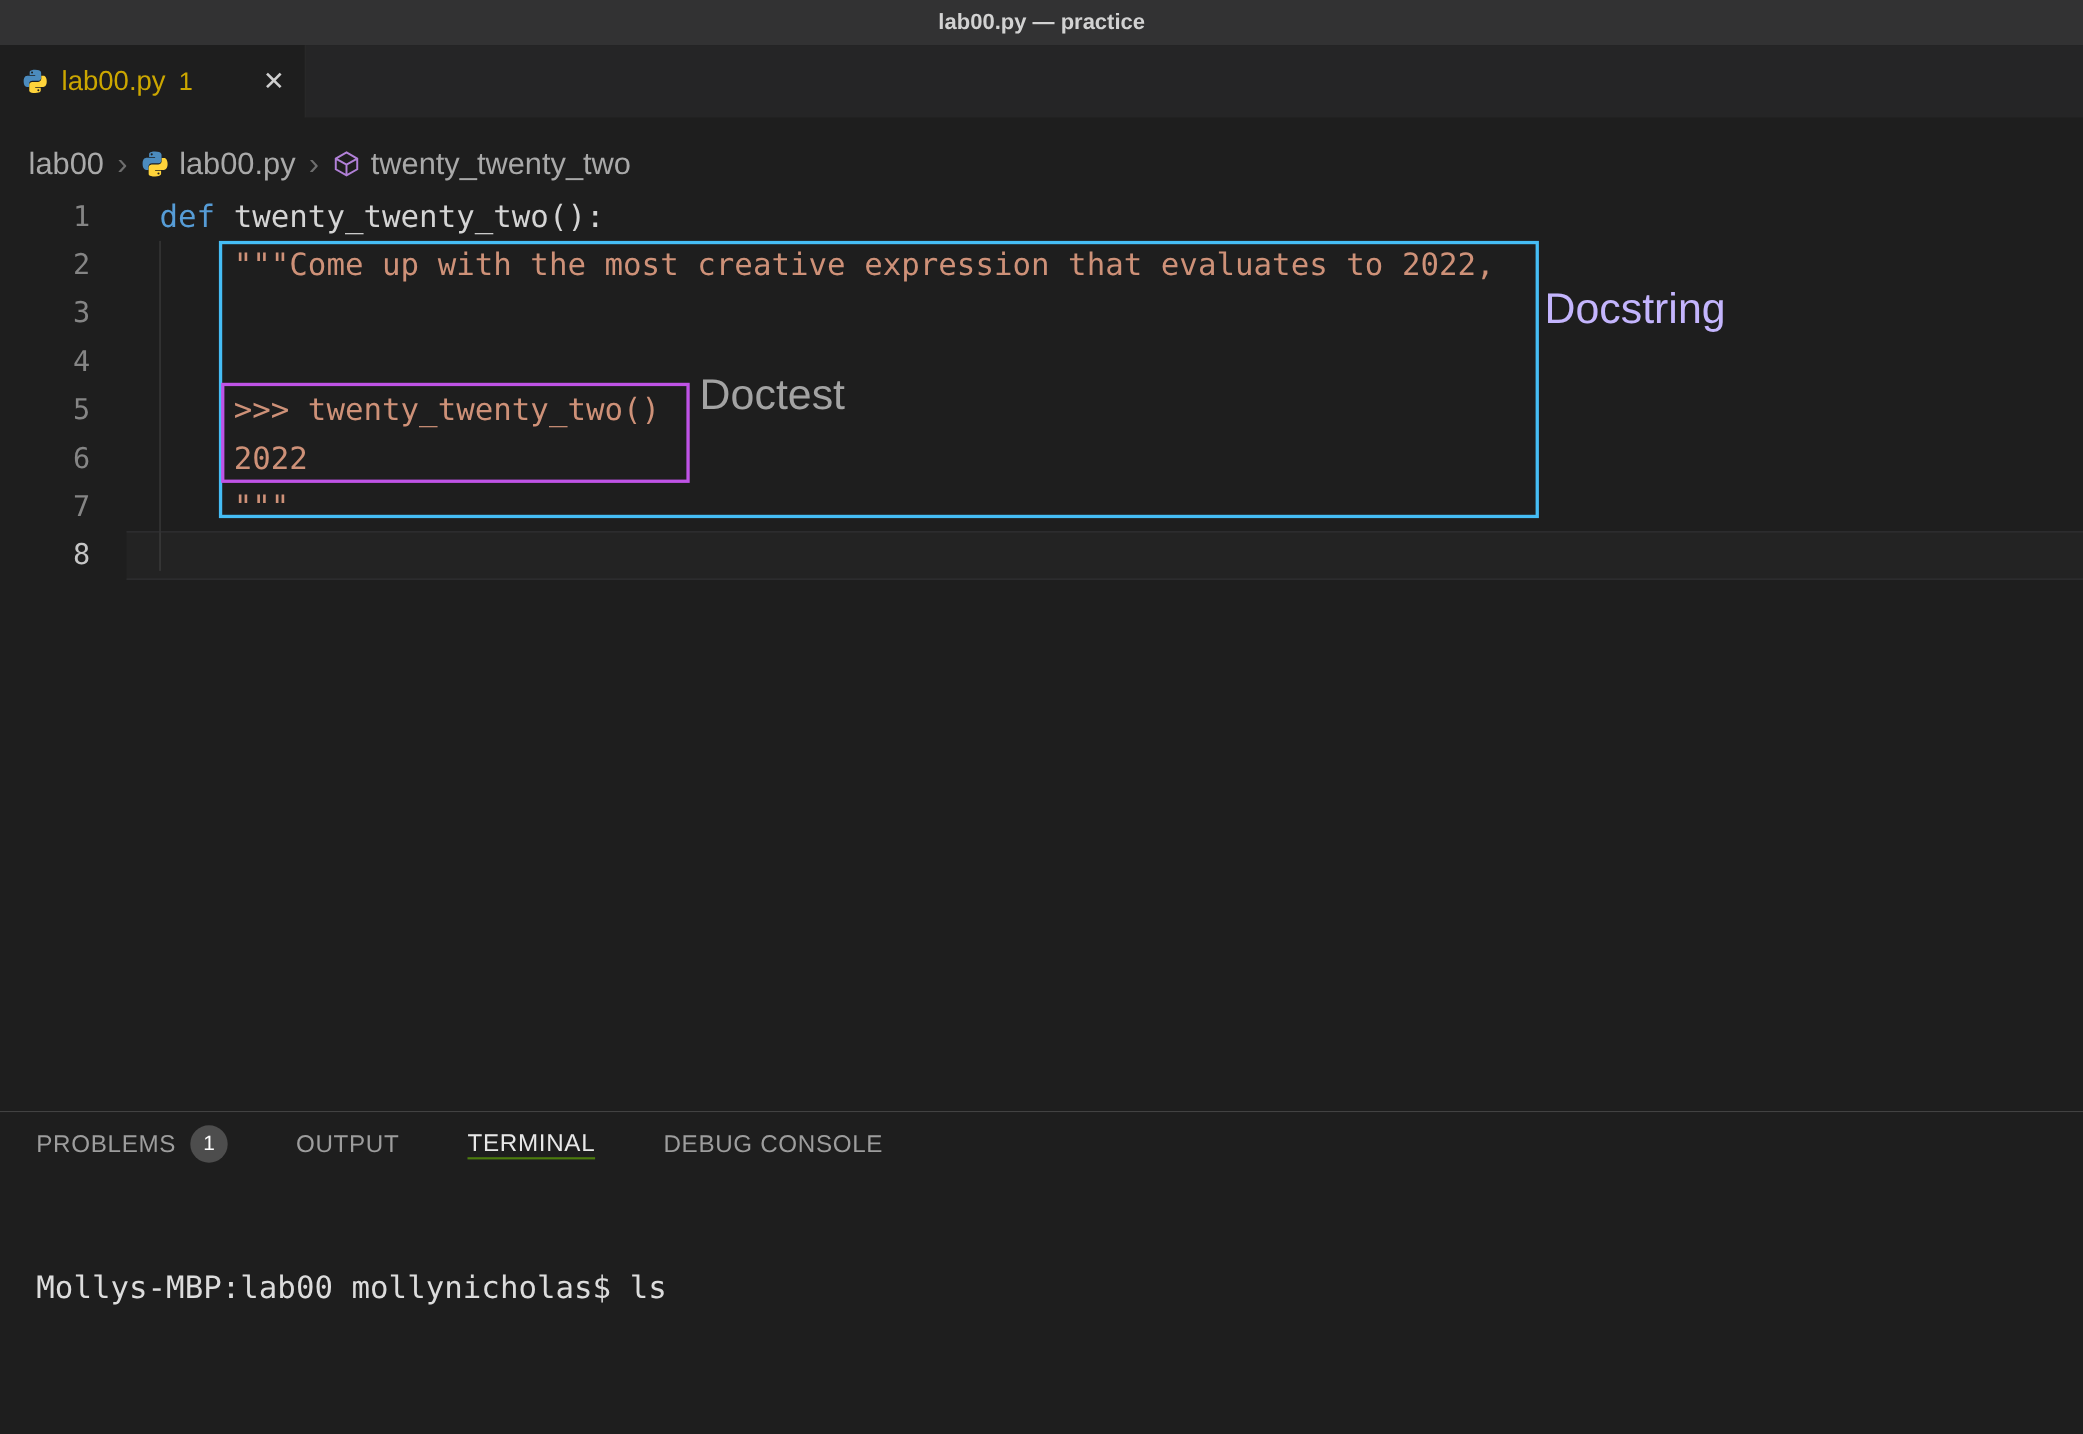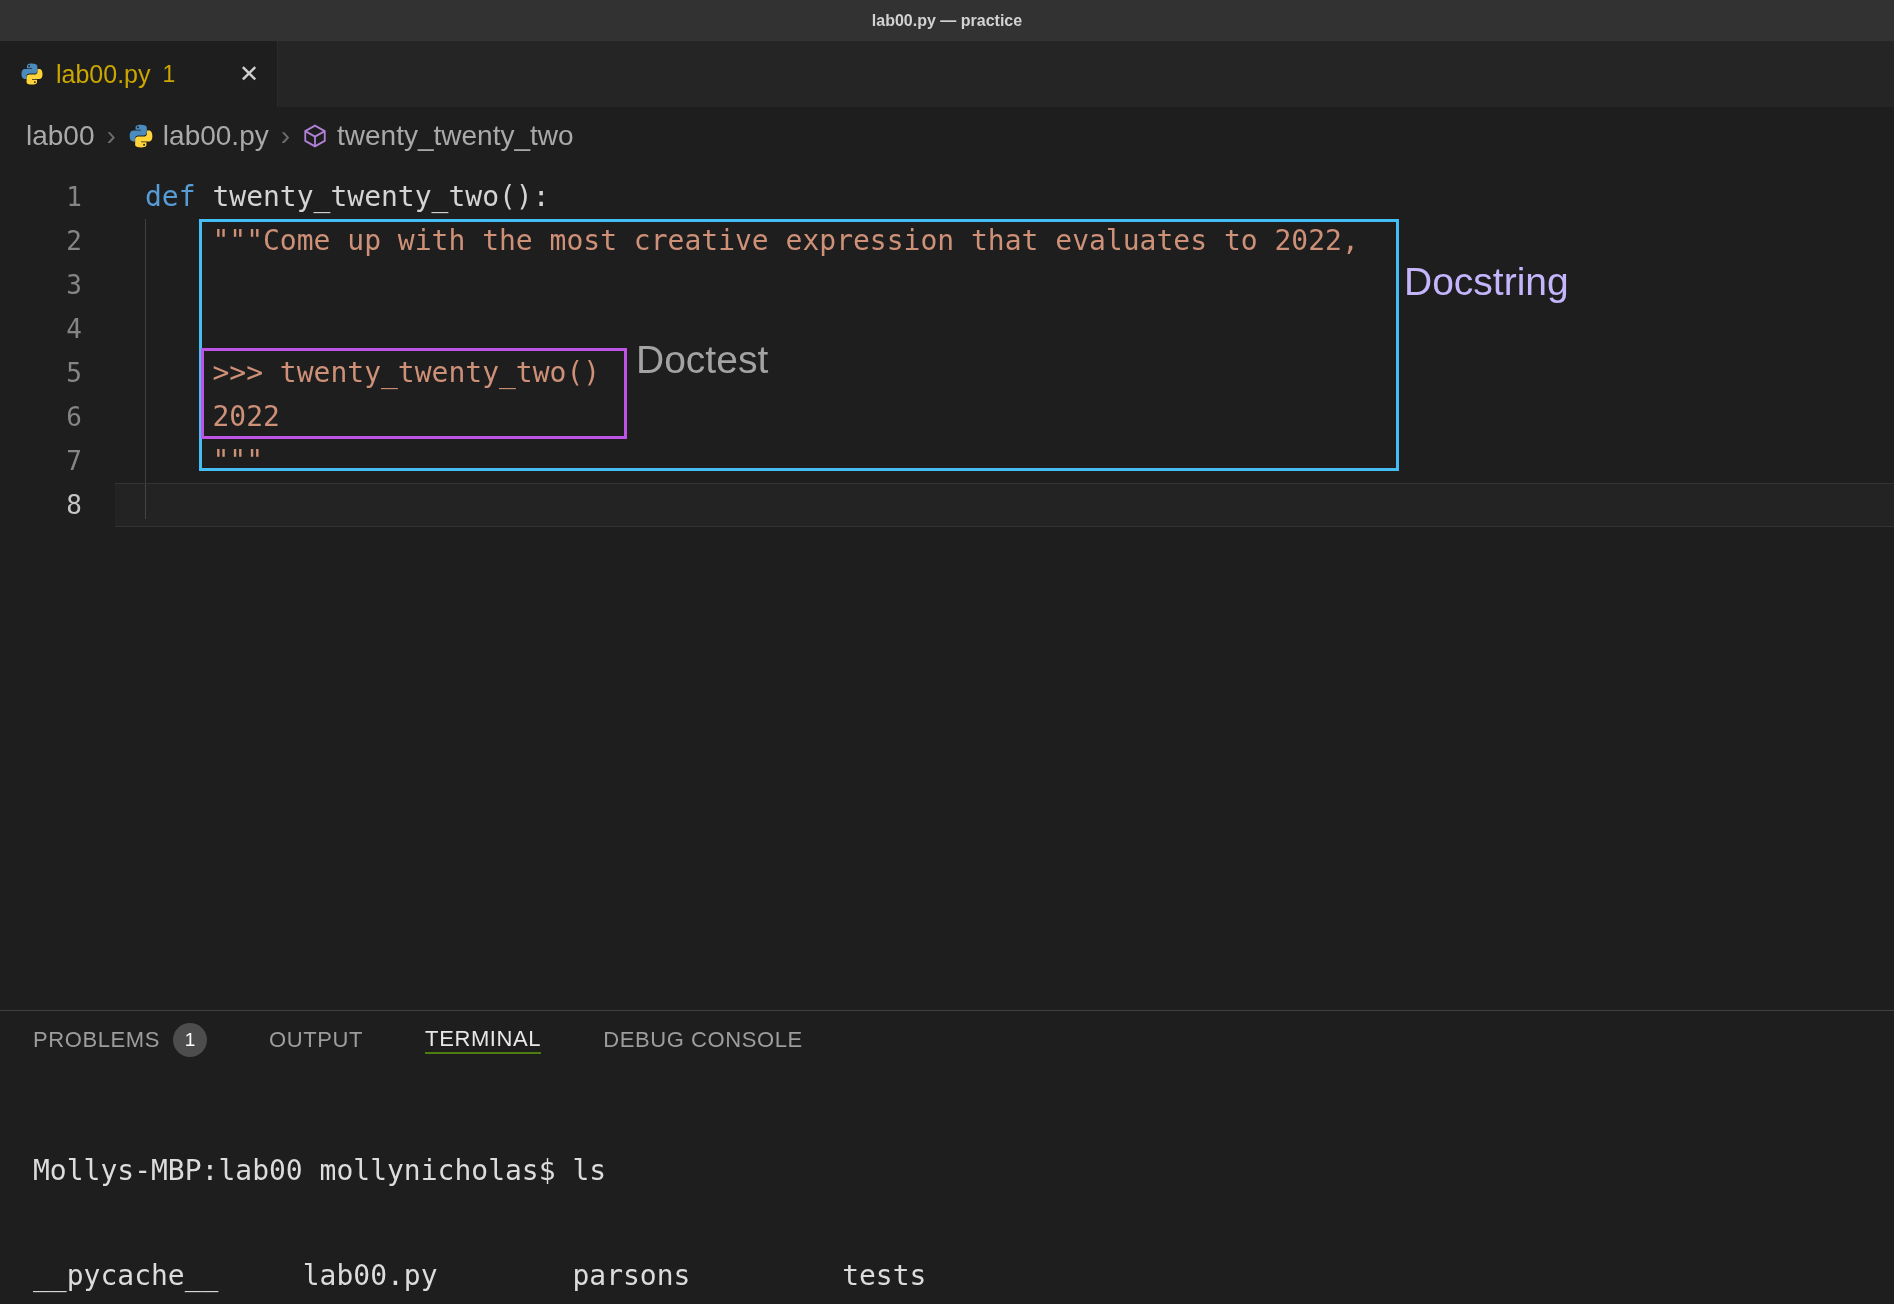--- a/index.html
+++ b/index.html
@@ -8,36 +8,36 @@
     position:relative; overflow:hidden;
     background:#1e1e1e;
     font-family:"Liberation Sans", sans-serif;
     -webkit-font-smoothing:antialiased;
   }
   
   .titlebar {
     position:absolute; top:0; left:0; width:100%; height:41px;
     background:#323233; display:flex; align-items:center; justify-content:center;
   }
-  .titlebar .title { color:#d2d2d2; font-size:16px; font-weight:600; }
+  .titlebar .title { color:#d2d2d2; font-size:20px; font-weight:600; }
   
   .tabstrip { position:absolute; top:41px; left:0; width:100%; height:66px; background:#252526; }
   .tab {
     position:absolute; top:0; left:0; width:278px; height:66px;
     background:#1e1e1e; border-right:1px solid #2b2b2b;
     display:flex; align-items:center; padding:0 18px 0 20px;
   }
   .tab .pyicon { flex:0 0 auto; margin-right:12px; display:flex; }
   .tab-label { color:#cca700; font-size:25px; }
   .tab-count { color:#cca700; font-size:23px; margin-left:12px; }
   .tab-close { color:#cfcfcf; font-size:24px; margin-left:auto; cursor:default; }
   
   .breadcrumbs {
     position:absolute; top:107px; left:0; width:100%; height:58px;
-    background:#1e1e1e; display:flex; align-items:center; padding-left:26px;
+    background:#1e1e1e; display:flex; align-items:flex-end; padding-left:26px;
     color:#a9a9a9; font-size:28px; gap:12px;
   }
   .crumb { display:flex; align-items:center; gap:9px; }
   .crumb-sep { color:#6e6e6e; font-size:28px; }
   
   .editor { position:absolute; top:165px; left:0; width:100%; height:845px; background:#1e1e1e; }
   .lines { position:absolute; top:10px; left:0; right:0; }
   .line { display:flex; height:44px; position:relative; }
   .gutter {
     flex:0 0 82px; width:82px; text-align:right;
@@ -189,17 +189,16 @@
     </span>
     <span class="ptab active">
       <span>TERMINAL</span>
     </span>
     <span class="ptab">
       <span>DEBUG CONSOLE</span>
     </span>
   </div>
   <div class="terminal">
     <div class="term-line">Mollys-MBP:lab00 mollynicholas$ ls</div>
-    <div class="term-line">__pycache__     lab00.py        parsons         tests</div>
     
     
   </div>
 </div>
 
 </body></html>

